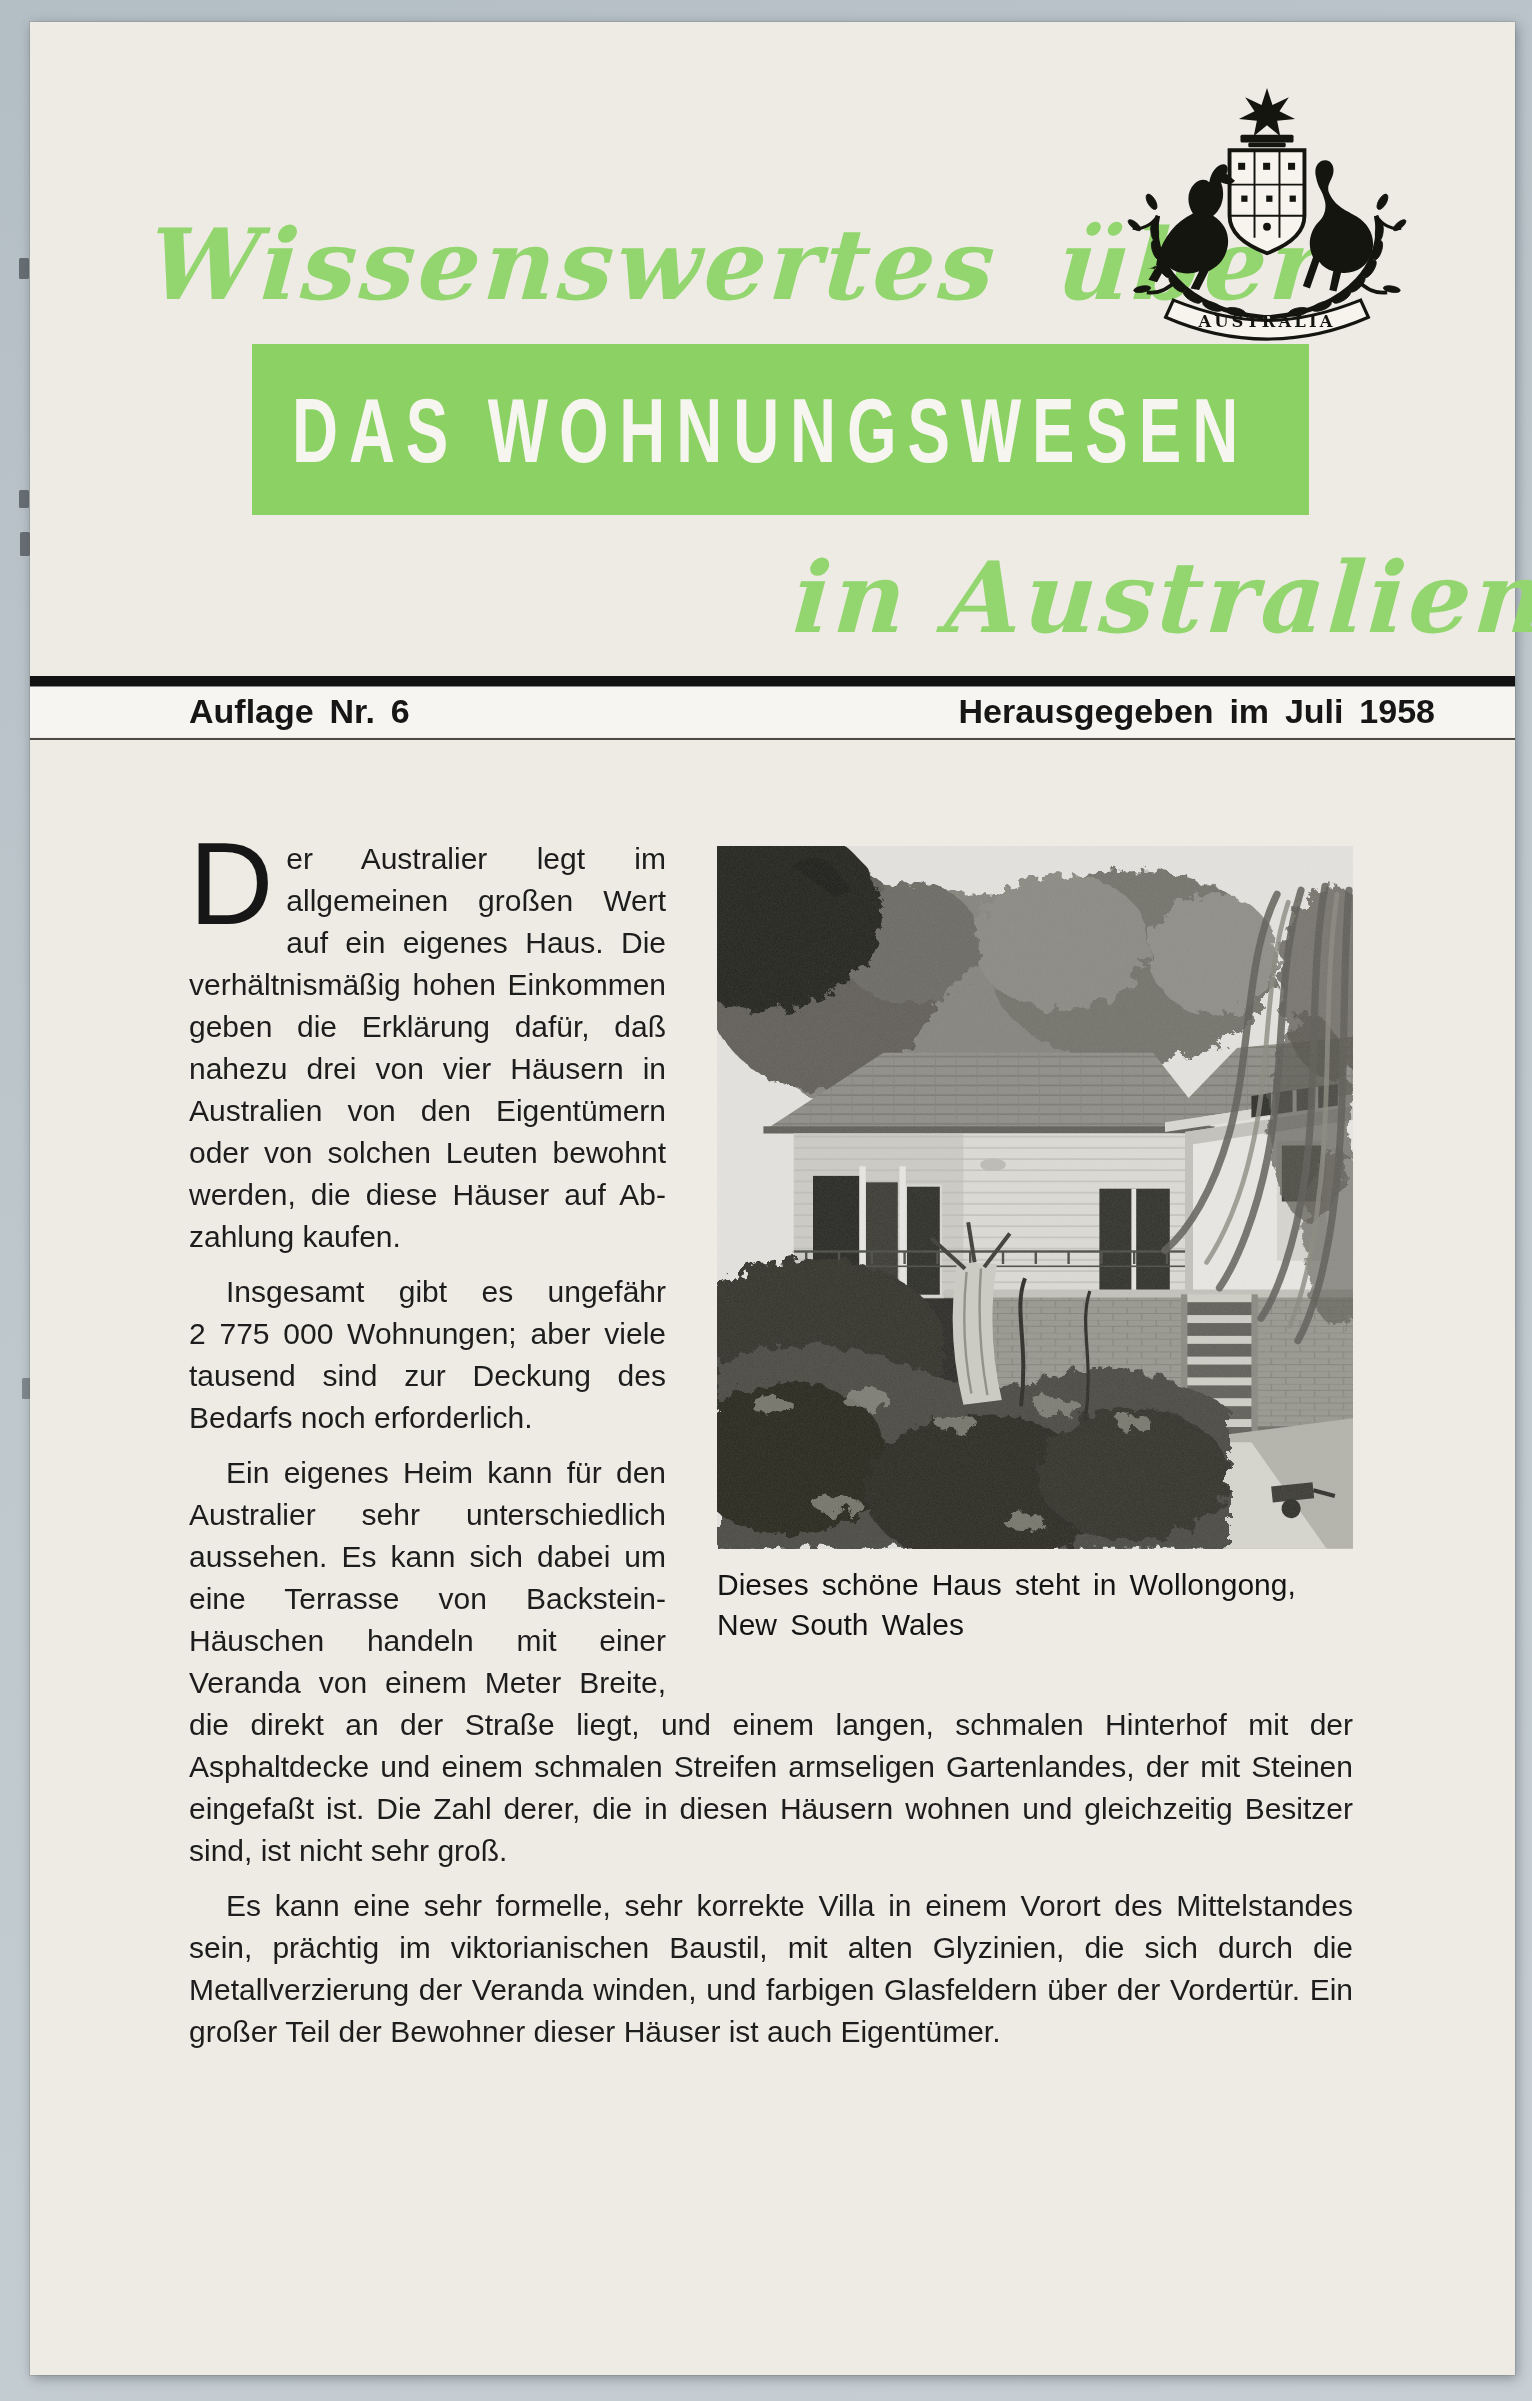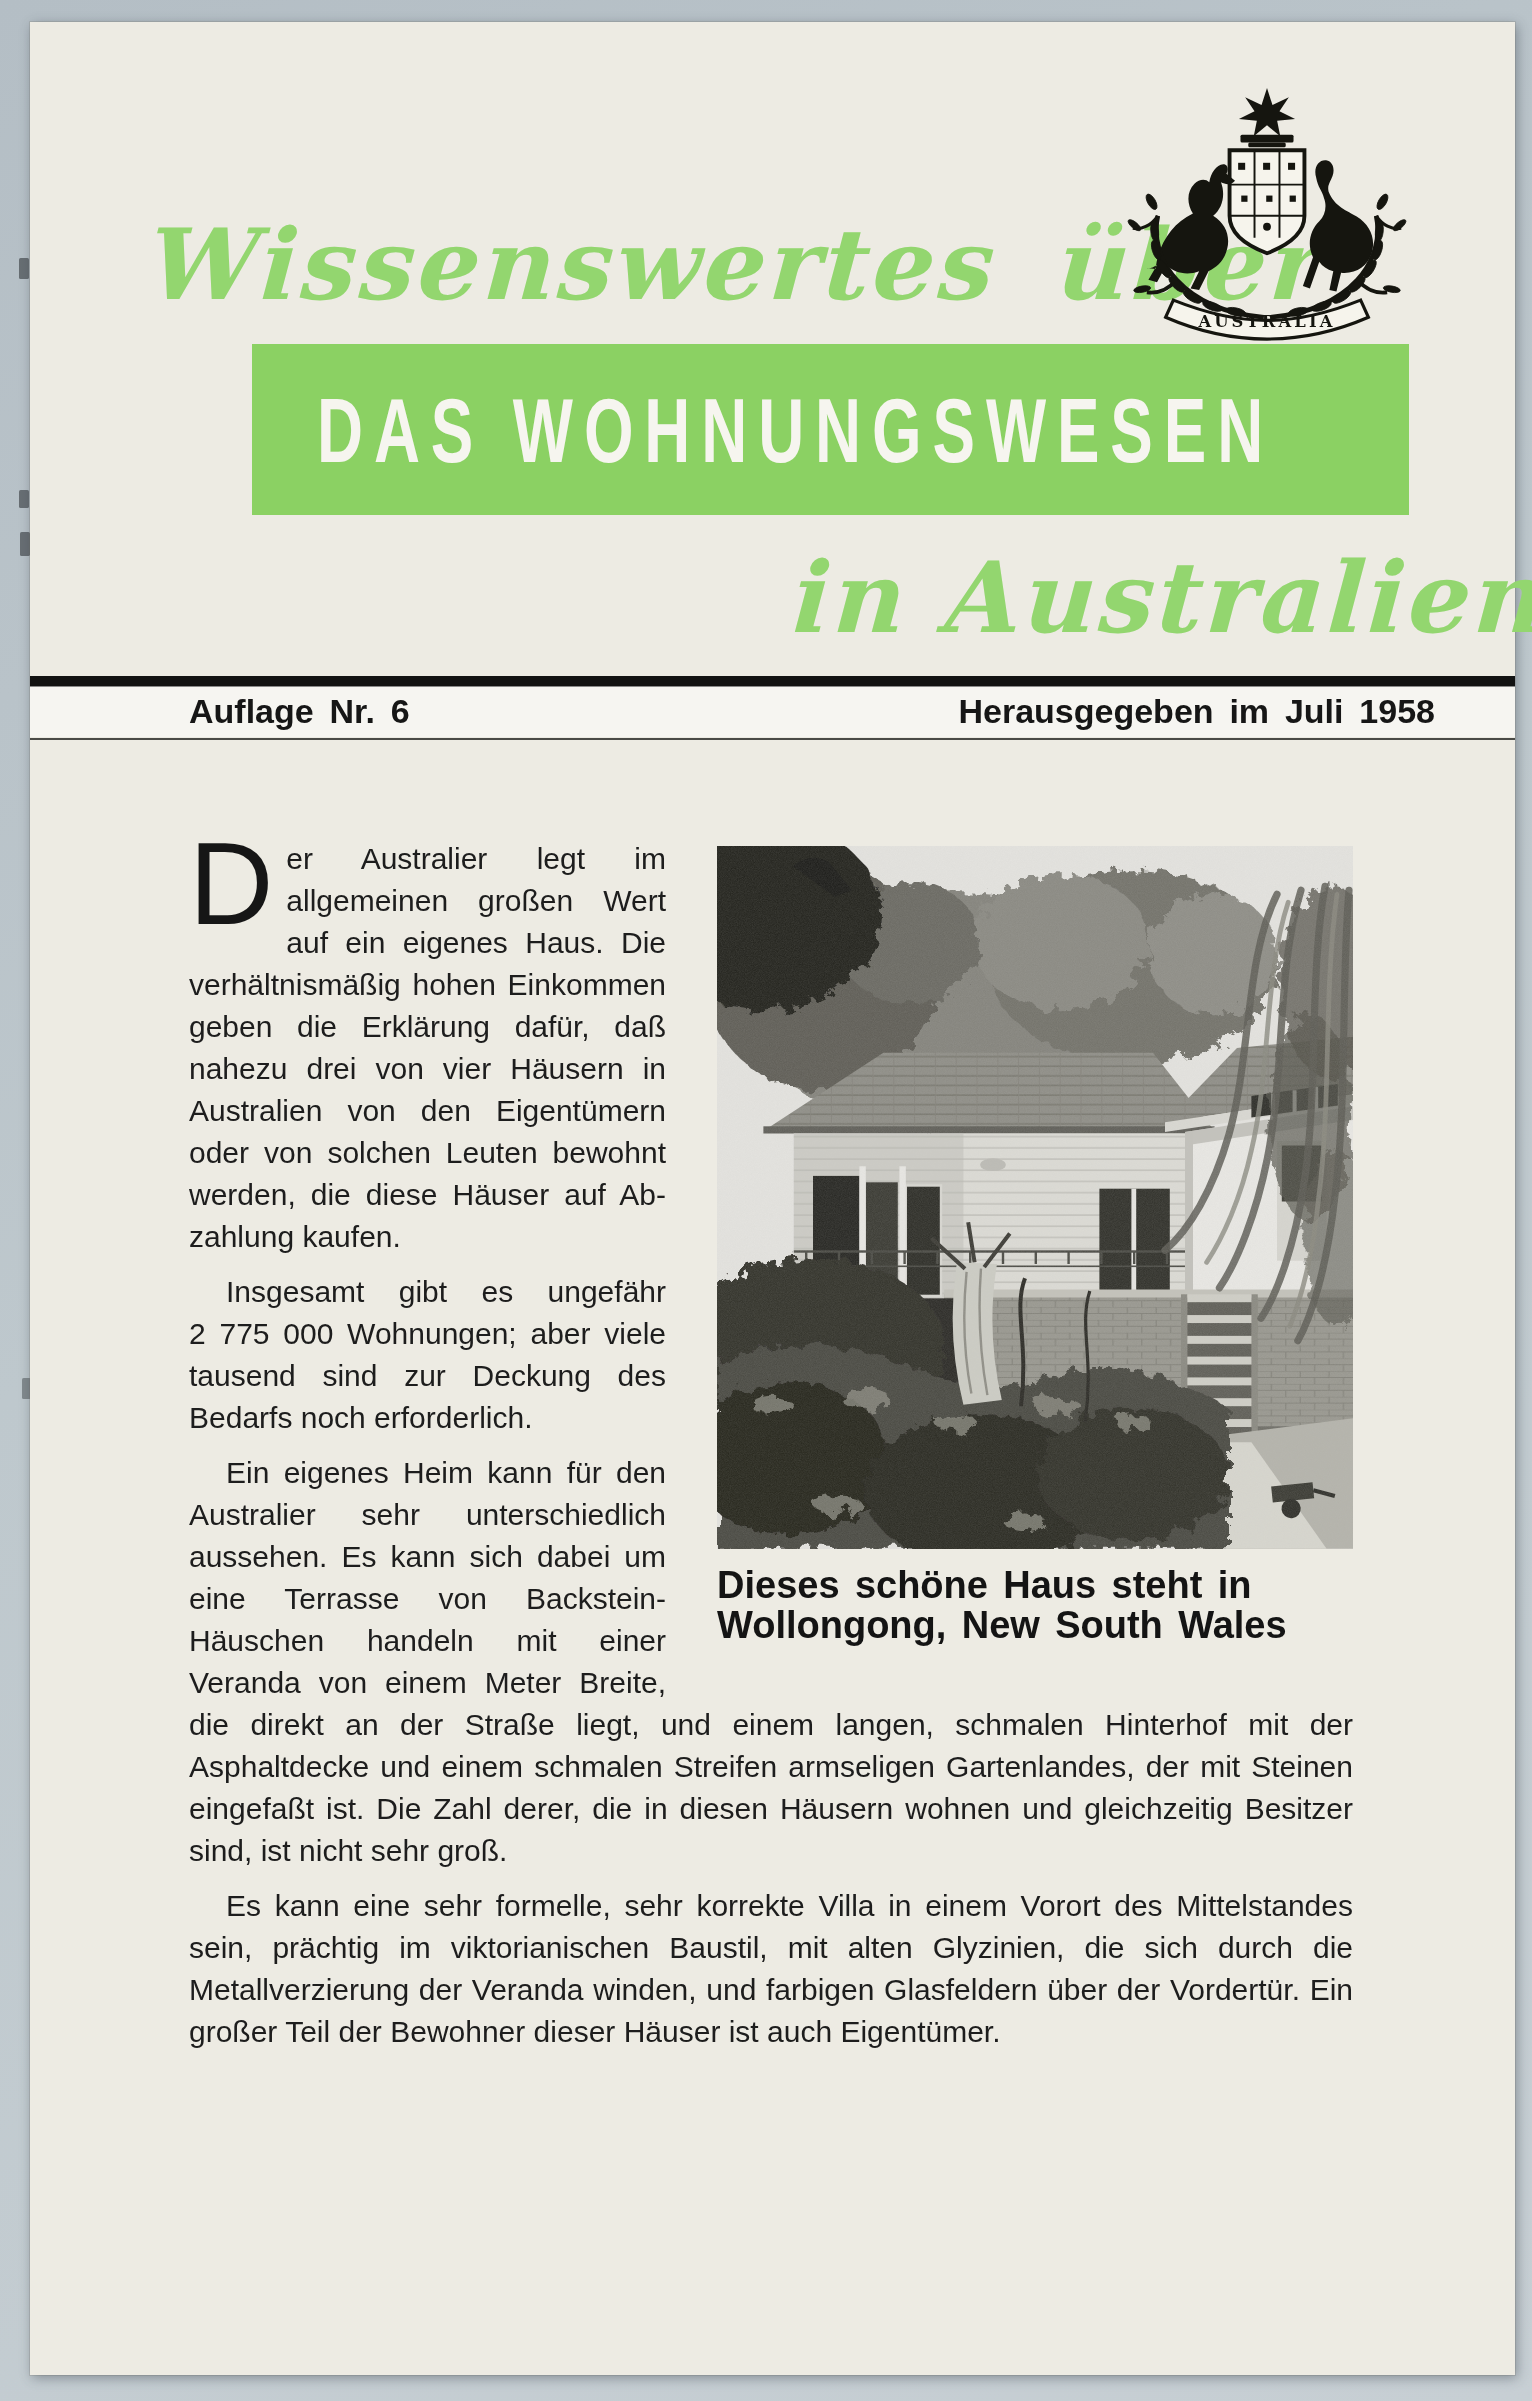--- a/index.html
+++ b/index.html
@@ -36,23 +36,23 @@
   
   .script{
     position:absolute;color:var(--green-script);
     font-family:"DejaVu Serif",serif;font-style:italic;font-weight:bold;
     transform:skewX(-4deg);letter-spacing:3.2px;white-space:nowrap;line-height:1;
   }
   .script-top{left:120px;top:194px;font-size:98px;word-spacing:24px;}
   .script-bottom{left:764px;top:527px;font-size:98px;}
   
   .banner{
-    position:absolute;left:222px;top:322px;width:1157px;height:171px;
+    position:absolute;left:222px;top:322px;width:1057px;height:171px;
     background:var(--green-banner);
-    display:flex;align-items:center;padding-left:65px;
+    display:flex;align-items:center;padding-left:40px;
   }
   .banner-text{
     color:#f6f5ef;font-weight:bold;font-size:75px;letter-spacing:12.8px;
     transform:scale(0.85,1.22);transform-origin:left center;white-space:nowrap;
   }
   
   .coat{position:absolute;left:1081px;top:62px;width:312px;height:259px;}
   
   .rule-thick{position:absolute;left:0;top:654px;width:100%;height:10.4px;background:#121212;}
   .meta-band{
@@ -74,21 +74,21 @@
   .article p.indent{text-indent:37px;}
   .dropcap{
     float:left;font-size:117px;line-height:83px;
     padding:3.2px 12.8px 0 0;font-weight:400;color:#161616;
   }
   .photo-figure{
     float:right;width:636px;margin:8px 0 21px 51px;
   }
   .photo-svg{display:block;width:636px;height:703px;background:#e4e3df;}
   figcaption{
-    margin-top:16px;font-weight:bold;font-size:38px;line-height:40px;
+    margin-top:16px;font-weight:normal;font-size:30px;line-height:40px;
     word-spacing:4.8px;text-align:left;color:#141414;
   }
 </style>
 </head>
 <body>
 
 <div class="stage">
   <div class="edge-mark m1"></div>
   <div class="edge-mark m2"></div>
   <div class="edge-mark m3"></div>

